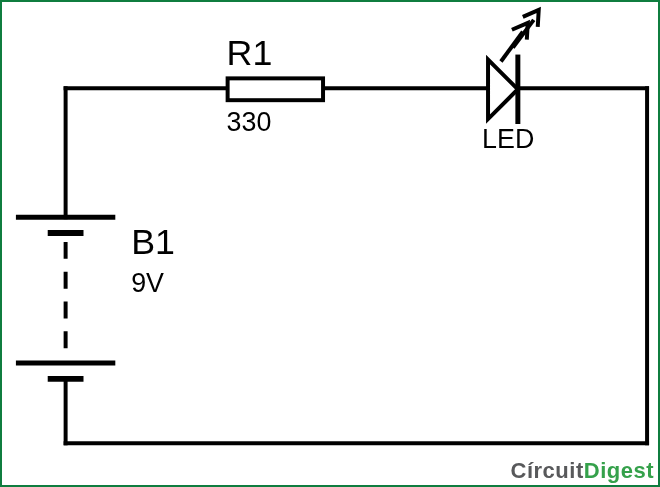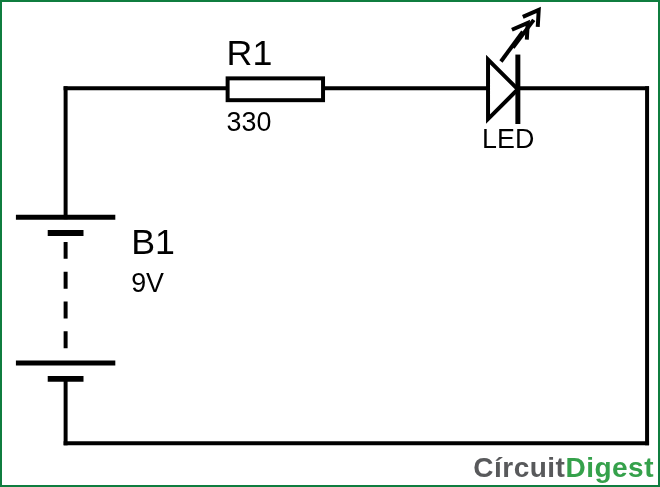--- a/index.html
+++ b/index.html
@@ -27,21 +27,21 @@
     font-family: "Liberation Sans", "DejaVu Sans", sans-serif;
     fill: #000000;
   }
   .lbl-designator { font-size: 36px; }
   .lbl-value      { font-size: 27px; }
   .lbl-led        { font-size: 27px; }
   .logo {
     position: absolute;
     right: 4px;
     bottom: 3px;
-    font-size: 28px;
+    font-size: 22px;
     font-weight: bold;
     letter-spacing: 0.5px;
     white-space: nowrap;
     line-height: 1;
     margin-top: 36px;
   }
   .logo-gray  { color: #58595b; }
   .logo-green { color: #35a14b; }
 </style>
 </head>

